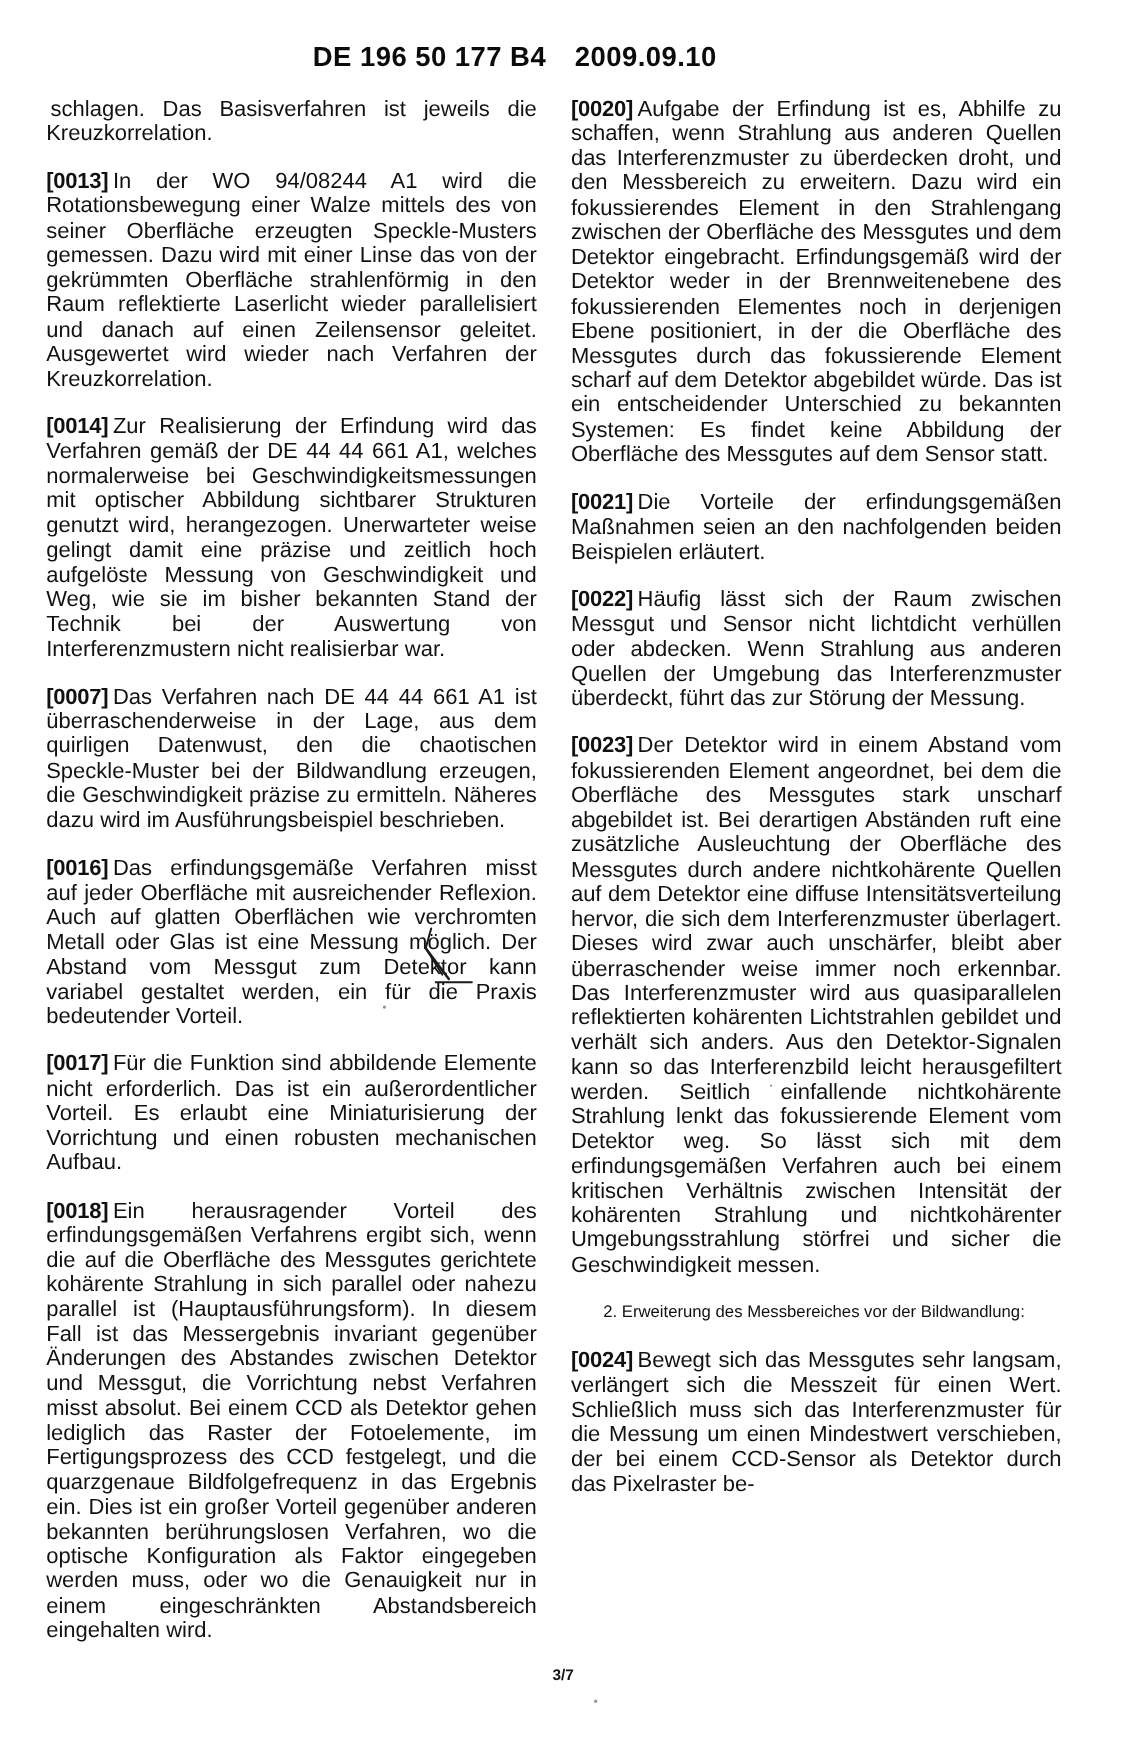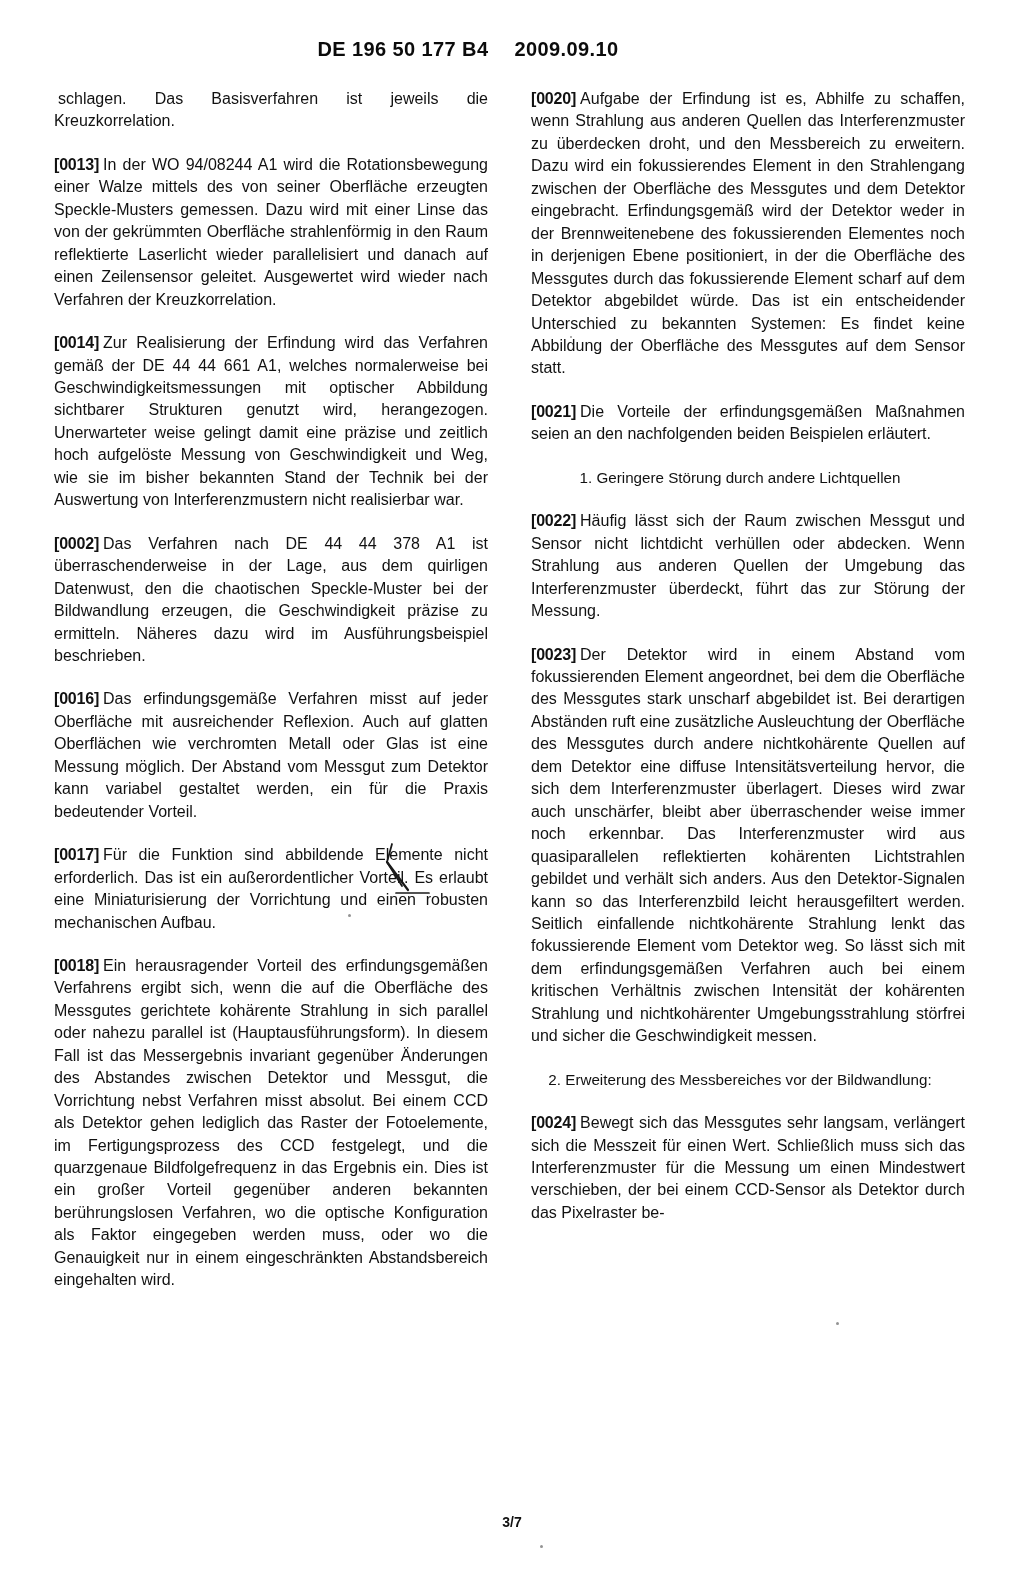--- a/index.html
+++ b/index.html
@@ -17,46 +17,46 @@
     height: 1588px;
     background: #ffffff;
     overflow: hidden;
   }
   #doc-header {
     position: absolute;
     top: 38px;
     left: 0;
     width: 936px;
     text-align: center;
-    font-size: 20px;
+    font-size: 25px;
     font-weight: bold;
     letter-spacing: 0.4px;
     color: #0b0b0b;
   }
   #doc-header .pub-date {
     margin-left: 26px;
   }
   #columns {
     position: absolute;
     top: 88px;
     left: 38px;
     width: 948px;
     display: flex;
     gap: 27px;
   }
   .column {
     width: 450px;
     position: relative;
   }
   .para {
-    font-size: 16px;
+    font-size: 20px;
     line-height: 22.45px;
     text-align: justify;
     text-justify: inter-word;
-    margin: 0 0 21px 16px;
+    margin: 0 0 21px 4px;
     hyphens: manual;
     word-spacing: 0.1px;
     color: #111111;
   }
   .para .tag {
     font-weight: bold;
     letter-spacing: -0.2px;
     margin-right: 4px;
   }
   .section-heading {
@@ -105,37 +105,36 @@
 
   <div id="columns">
 
     <div class="column" id="left-column">
       <p class="para"><span class="tag"></span><span>schlagen. Das Basisverfahren ist jeweils die Kreuzkorrelation.</span></p>
 
       <p class="para"><span class="tag">[0013]</span><span>In der WO 94/08244 A1 wird die Rotationsbewegung einer Walze mittels des von seiner Oberfläche erzeugten Speckle-Musters gemessen. Dazu wird mit einer Linse das von der gekrümmten Oberfläche strahlenförmig in den Raum reflektierte Laserlicht wieder parallelisiert und danach auf einen Zeilensensor geleitet. Ausgewertet wird wieder nach Verfahren der Kreuzkorrelation.</span></p>
 
       <p class="para"><span class="tag">[0014]</span><span>Zur Realisierung der Erfindung wird das Verfahren gemäß der DE 44 44 661 A1, welches normalerweise bei Geschwindigkeitsmessungen mit optischer Abbildung sichtbarer Strukturen genutzt wird, herangezogen. Unerwarteter weise gelingt damit eine präzise und zeitlich hoch aufgelöste Messung von Geschwindigkeit und Weg, wie sie im bisher bekannten Stand der Technik bei der Auswertung von Interferenzmustern nicht realisierbar war.</span></p>
 
-      <p class="para"><span class="tag">[0002]</span><span>Das Verfahren nach DE 44 44 378 A1 ist überraschenderweise in der Lage, aus dem quirligen Datenwust, den die chaotischen Speckle-Muster bei der Bildwandlung erzeugen, die Geschwindigkeit präzise zu ermitteln. Näheres dazu wird im Ausführungsbeispiel beschrieben.</span></p>
+      <p class="para"><span class="tag">[0007]</span><span>Das Verfahren nach DE 44 44 661 A1 ist überraschenderweise in der Lage, aus dem quirligen Datenwust, den die chaotischen Speckle-Muster bei der Bildwandlung erzeugen, die Geschwindigkeit präzise zu ermitteln. Näheres dazu wird im Ausführungsbeispiel beschrieben.</span></p>
 
       <p class="para"><span class="tag">[0016]</span><span>Das erfindungsgemäße Verfahren misst auf jeder Oberfläche mit ausreichender Reflexion. Auch auf glatten Oberflächen wie verchromten Metall oder Glas ist eine Messung möglich. Der Abstand vom Messgut zum Detektor kann variabel gestaltet werden, ein für die Praxis bedeutender Vorteil.</span></p>
 
       <p class="para"><span class="tag">[0017]</span><span>Für die Funktion sind abbildende Elemente nicht erforderlich. Das ist ein außerordentlicher Vorteil. Es erlaubt eine Miniaturisierung der Vorrichtung und einen robusten mechanischen Aufbau.</span></p>
 
       <p class="para"><span class="tag">[0018]</span><span>Ein herausragender Vorteil des erfindungsgemäßen Verfahrens ergibt sich, wenn die auf die Oberfläche des Messgutes gerichtete kohärente Strahlung in sich parallel oder nahezu parallel ist (Hauptausführungsform). In diesem Fall ist das Messergebnis invariant gegenüber Änderungen des Abstandes zwischen Detektor und Messgut, die Vorrichtung nebst Verfahren misst absolut. Bei einem CCD als Detektor gehen lediglich das Raster der Fotoelemente, im Fertigungsprozess des CCD festgelegt, und die quarzgenaue Bildfolgefrequenz in das Ergebnis ein. Dies ist ein großer Vorteil gegenüber anderen bekannten berührungslosen Verfahren, wo die optische Konfiguration als Faktor eingegeben werden muss, oder wo die Genauigkeit nur in einem eingeschränkten Abstandsbereich eingehalten wird.</span></p>
 
     </div>
 
     <div class="column" id="right-column">
 
       <p class="para"><span class="tag">[0020]</span><span>Aufgabe der Erfindung ist es, Abhilfe zu schaffen, wenn Strahlung aus anderen Quellen das Interferenzmuster zu überdecken droht, und den Messbereich zu erweitern. Dazu wird ein fokussierendes Element in den Strahlengang zwischen der Oberfläche des Messgutes und dem Detektor eingebracht. Erfindungsgemäß wird der Detektor weder in der Brennweitenebene des fokussierenden Elementes noch in derjenigen Ebene positioniert, in der die Oberfläche des Messgutes durch das fokussierende Element scharf auf dem Detektor abgebildet würde. Das ist ein entscheidender Unterschied zu bekannten Systemen: Es findet keine Abbildung der Oberfläche des Messgutes auf dem Sensor statt.</span></p>
 
       <p class="para"><span class="tag">[0021]</span><span>Die Vorteile der erfindungsgemäßen Maßnahmen seien an den nachfolgenden beiden Beispielen erläutert.</span></p>
 
-      <p class="section-heading">1. Geringere Störung durch andere Lichtquellen</p>
 
       <p class="para"><span class="tag">[0022]</span><span>Häufig lässt sich der Raum zwischen Messgut und Sensor nicht lichtdicht verhüllen oder abdecken. Wenn Strahlung aus anderen Quellen der Umgebung das Interferenzmuster überdeckt, führt das zur Störung der Messung.</span></p>
 
       <p class="para"><span class="tag">[0023]</span><span>Der Detektor wird in einem Abstand vom fokussierenden Element angeordnet, bei dem die Oberfläche des Messgutes stark unscharf abgebildet ist. Bei derartigen Abständen ruft eine zusätzliche Ausleuchtung der Oberfläche des Messgutes durch andere nichtkohärente Quellen auf dem Detektor eine diffuse Intensitätsverteilung hervor, die sich dem Interferenzmuster überlagert. Dieses wird zwar auch unschärfer, bleibt aber überraschender weise immer noch erkennbar. Das Interferenzmuster wird aus quasiparallelen reflektierten kohärenten Lichtstrahlen gebildet und verhält sich anders. Aus den Detektor-Signalen kann so das Interferenzbild leicht herausgefiltert werden. Seitlich einfallende nichtkohärente Strahlung lenkt das fokussierende Element vom Detektor weg. So lässt sich mit dem erfindungsgemäßen Verfahren auch bei einem kritischen Verhältnis zwischen Intensität der kohärenten Strahlung und nichtkohärenter Umgebungsstrahlung störfrei und sicher die Geschwindigkeit messen.</span></p>
 
       <p class="section-heading">2. Erweiterung des Messbereiches vor der Bildwandlung:</p>
 
       <p class="para"><span class="tag">[0024]</span><span>Bewegt sich das Messgutes sehr langsam, verlängert sich die Messzeit für einen Wert. Schließlich muss sich das Interferenzmuster für die Messung um einen Mindestwert verschieben, der bei einem CCD-Sensor als Detektor durch das Pixelraster be-</span></p>
     </div>
 

